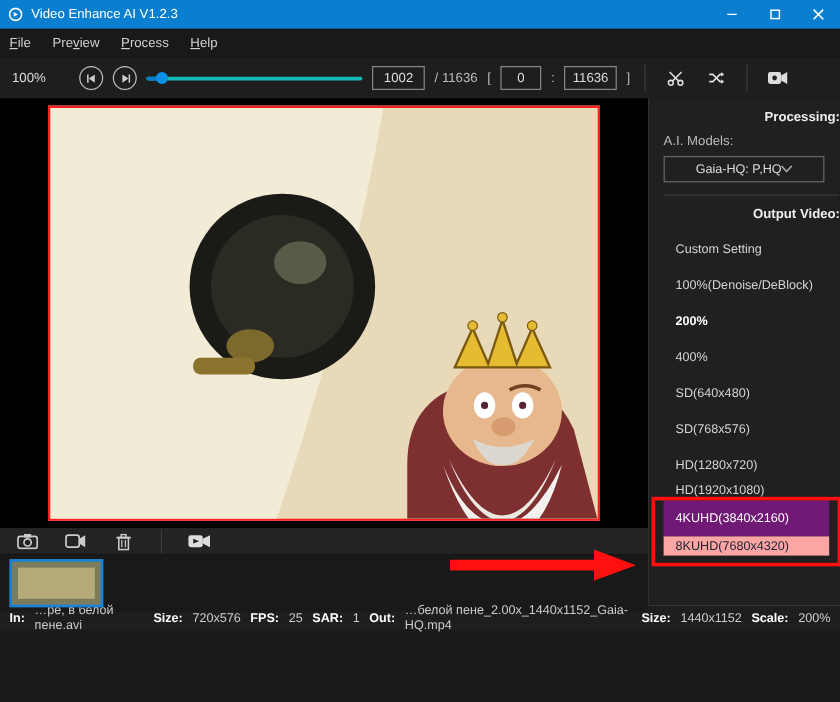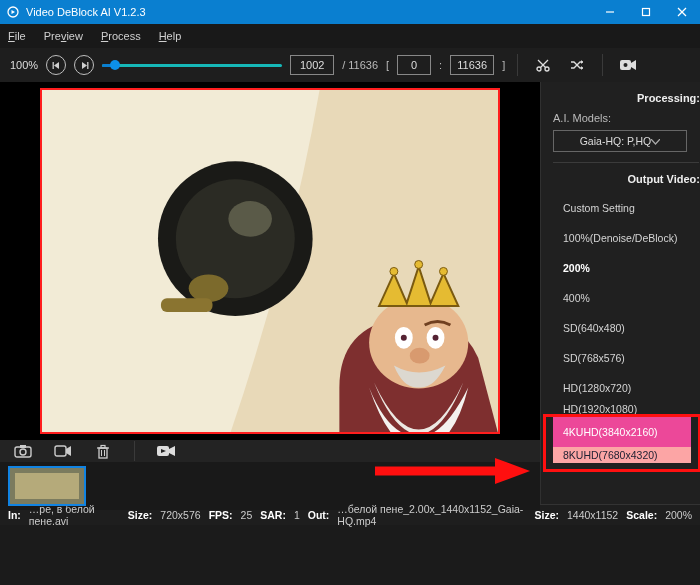--- a/index.html
+++ b/index.html
@@ -7,21 +7,21 @@
   
   .titlebar { height: 24px; background: #0a7fd0; display: flex; align-items: center; font-size: 11px; color: #fff; }
   .titlebar .logo { width: 14px; height: 14px; margin: 0 6px 0 6px; display:flex;align-items:center;justify-content:center;}
   .titlebar .title { flex: 1; }
   .titlebar .winbtn { width: 36px; height:24px; display:flex; align-items:center; justify-content:center; }
   
   .menubar { height: 24px; background:#191919; display:flex; align-items:center; padding: 0 8px; font-size:11px; color:#d0d0d0; gap:18px;}
   .menubar .item span.u { text-decoration: underline; }
   
   .toolbar { height: 34px; background:#1e1e1e; display:flex; align-items:center; padding:0 10px; gap:8px;}
-  .toolbar .zoom { font-size:11px; color:#ddd; margin-right:0;}
+  .toolbar .zoom { font-size:11px; color:#ddd; margin-right:20px;}
   .circbtn { width:20px; height:20px; border-radius:50%; border:1.5px solid #bfbfbf; display:flex; align-items:center; justify-content:center;}
   .slider { position:relative; width:180px; height:14px; display:flex; align-items:center;}
   .slider .track { position:absolute; left:0; right:0; height:3px; background:#16b8b8; border-radius:2px;}
   .slider .played { position:absolute; left:0; width:8%; height:3px; background:#0a7fd0; border-radius:2px;}
   .slider .thumb { position:absolute; left:7%; top:50%; width:10px; height:10px; background:#0d90e8; border-radius:50%; transform:translate(-50%,-50%);}
   .nbox { height:20px; min-width:44px; border:1px solid #888; background:transparent; color:#ddd; font-size:11px; display:flex; align-items:center; justify-content:center; padding:0 6px;}
   .toolbar .sep { width:1px; height:22px; background:#3a3a3a; margin:0 4px;}
   .toolbar .tot { font-size:11px; color:#bbb; }
   .iconbtn { width:26px; height:22px; display:flex; align-items:center; justify-content:center; }
   
@@ -34,21 +34,21 @@
   .thumb-item { width:78px; height:40px; border:2px solid #1183e2; background:#7b7b5e; position:relative; }
   .thumb-item::before { content:''; position:absolute; inset:5px; background:#b5aa7a; }
   
   .side { width:160px; background:#202020; color:#ddd; font-size:11px; position:relative; padding:10px 0px 0 12px; border-left:1px solid #303030;}
   .side h4 { font-size:11px; color:#eee; margin-bottom:8px; font-weight:600;text-align:right;}
   .side .label { color:#bbb; margin:6px 0 6px;}
   .select { border:1px solid #666; height:22px; display:flex; align-items:center; justify-content:center; padding:0 8px; width:134px; font-size:10.5px;}
   .hr { height:1px; background:#3b3b3b; margin:10px 0 10px -0px; width:146px;}
   .preset-list { position:relative;}
   .preset-item { height:30px; display:flex; align-items:center; padding:0 10px; font-size:10.5px; color:#d4d4d4; width:138px;}
-  .preset-item.sel { background:#ec4899; color:#fff; }
+  .preset-item.sel { background:#701a75; color:#fff; }
   .preset-item.dark { background:#fca5a5; color:#bbb;}
   .preset-item.bold { font-weight:600; color:#fff;}
   .redbox { position:absolute; border:3px solid #ff1010; pointer-events:none;}
   
   .status { height:21px; background:#1e1e1e; border-top:1px solid #333; display:flex; align-items:center; font-size:10.5px; color:#ccc; padding:0 8px; gap:8px;}
   .status .k { color:#fff; font-weight:600;}
   
   .arrow-layer{position:absolute; pointer-events:none;}
   
   .king-bg{position:absolute; inset:0;}
@@ -56,21 +56,21 @@
 </head>
 <body>
 
 <div class="titlebar">
   <span class="logo">
     <svg width="12" height="12" viewBox="0 0 12 12">
         <circle cx="6" cy="6" r="5" fill="none" stroke="#fff" stroke-width="1.3"></circle>
         <path d="M4.5 4 L8 6 L4.5 8 Z" fill="#fff"></path>
       </svg>
   </span>
-  <span class="title">Video DeBlock AI V1.2.3</span>
+  <span class="title">Video Enhance AI V1.2.3</span>
   <div class="winbtn">
       <svg width="10" height="10">
         <line x1="1" y1="5" x2="9" y2="5" stroke="#fff" stroke-width="1.2"></line>
       </svg>
     </div>
   <div class="winbtn">
       <svg width="10" height="10">
         <rect x="1.5" y="1.5" width="7" height="7" fill="none" stroke="#fff" stroke-width="1.2"></rect>
       </svg>
     </div>

